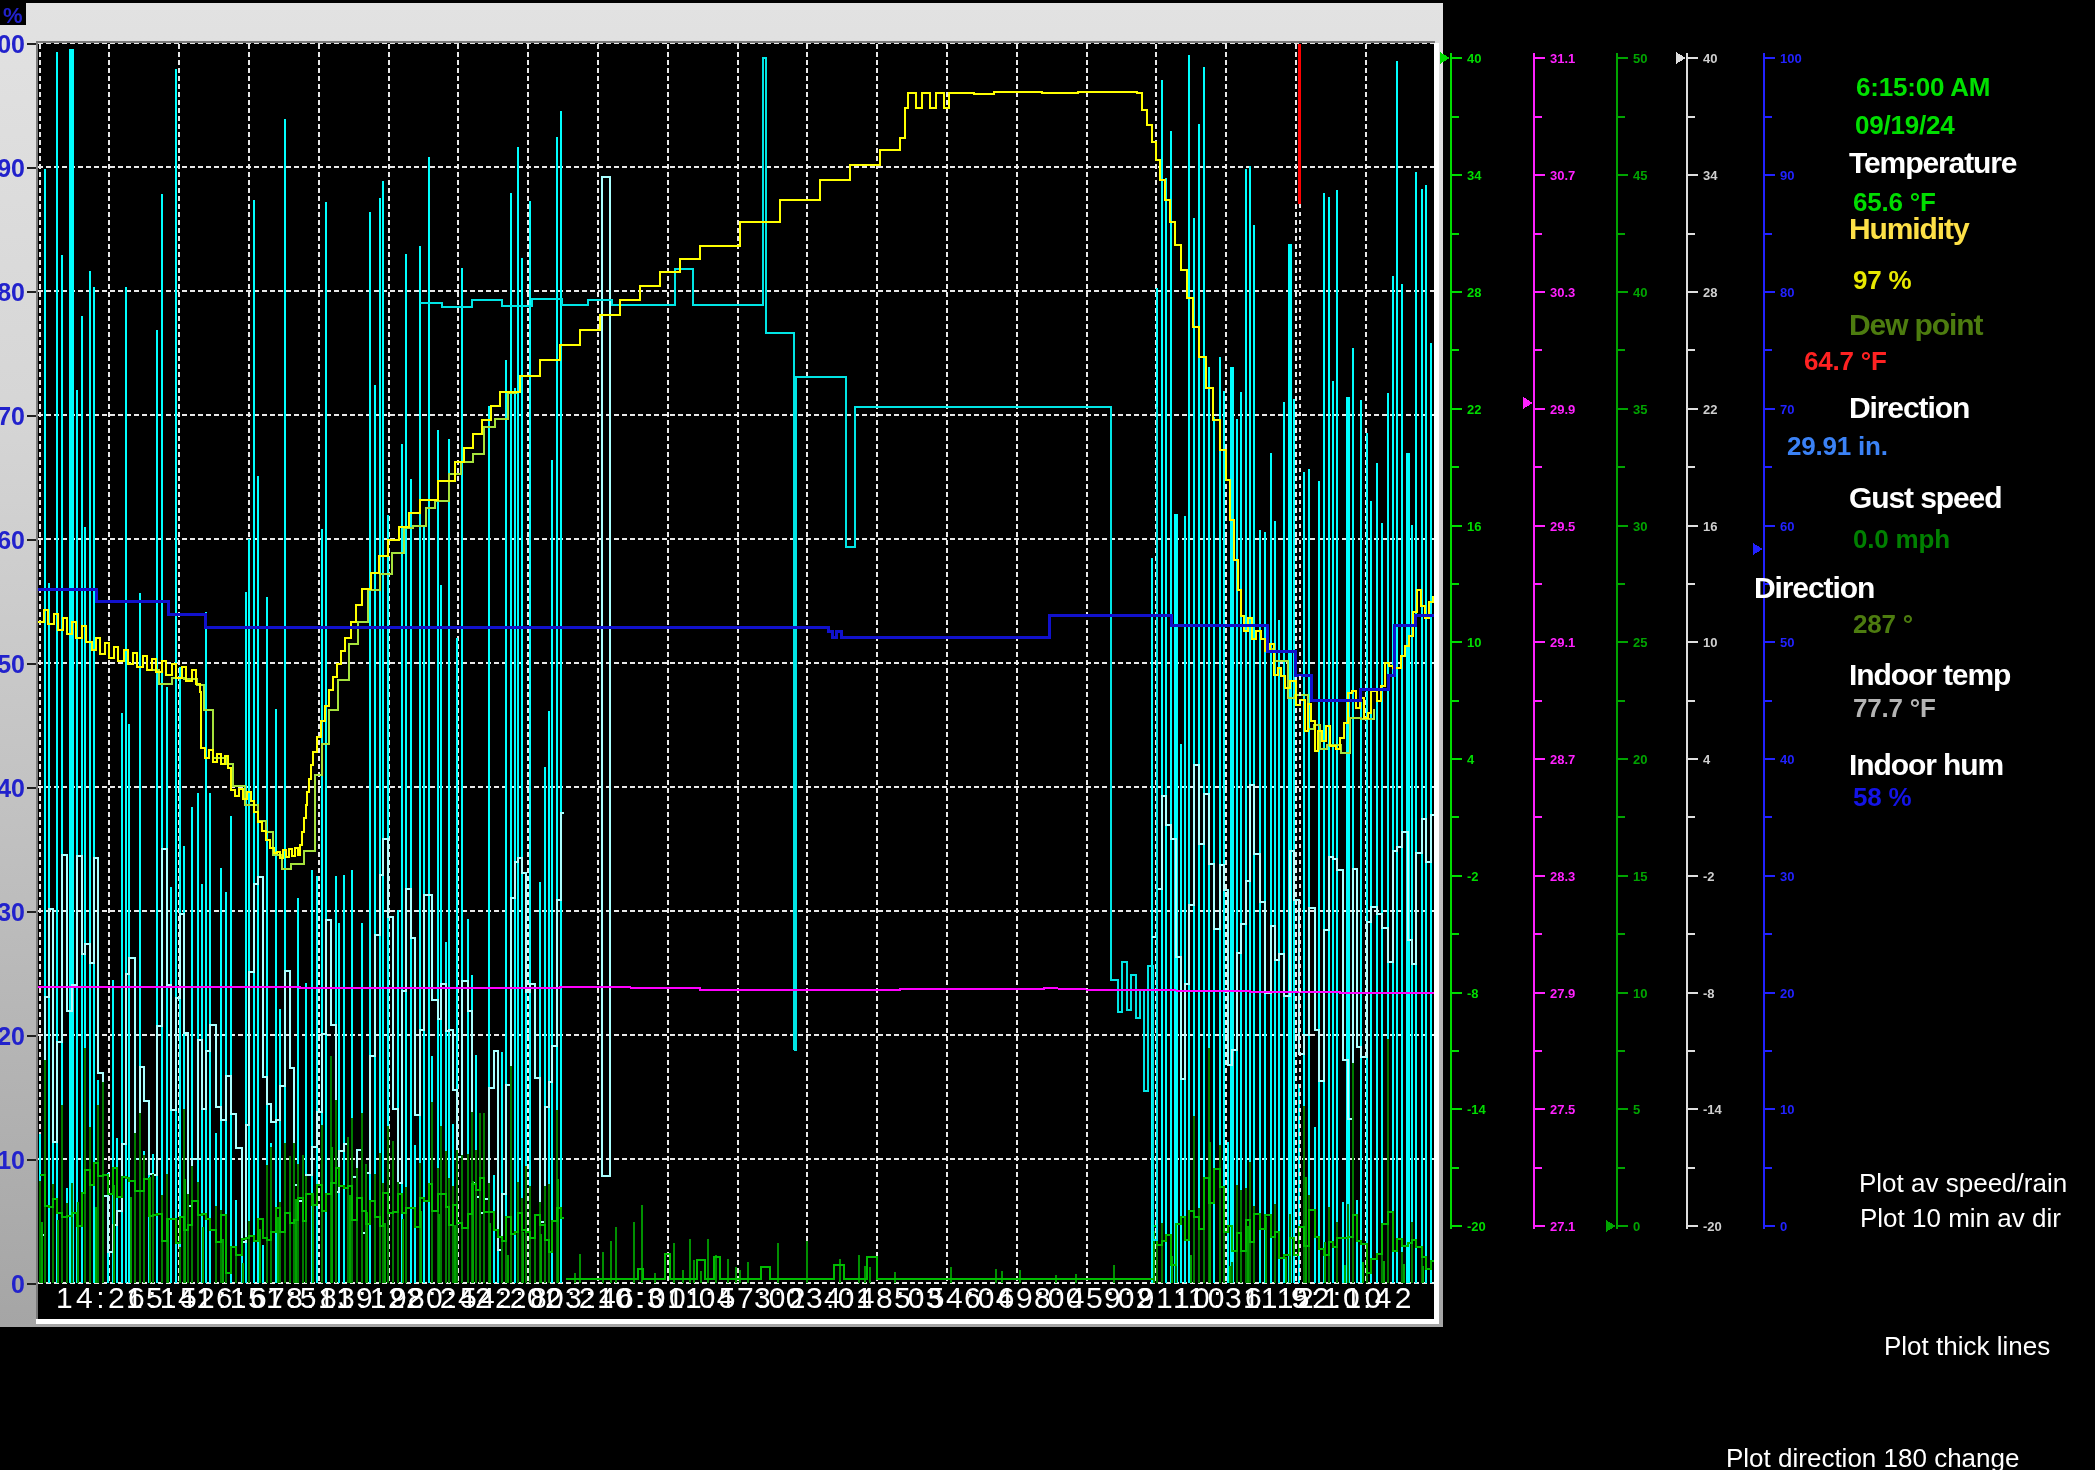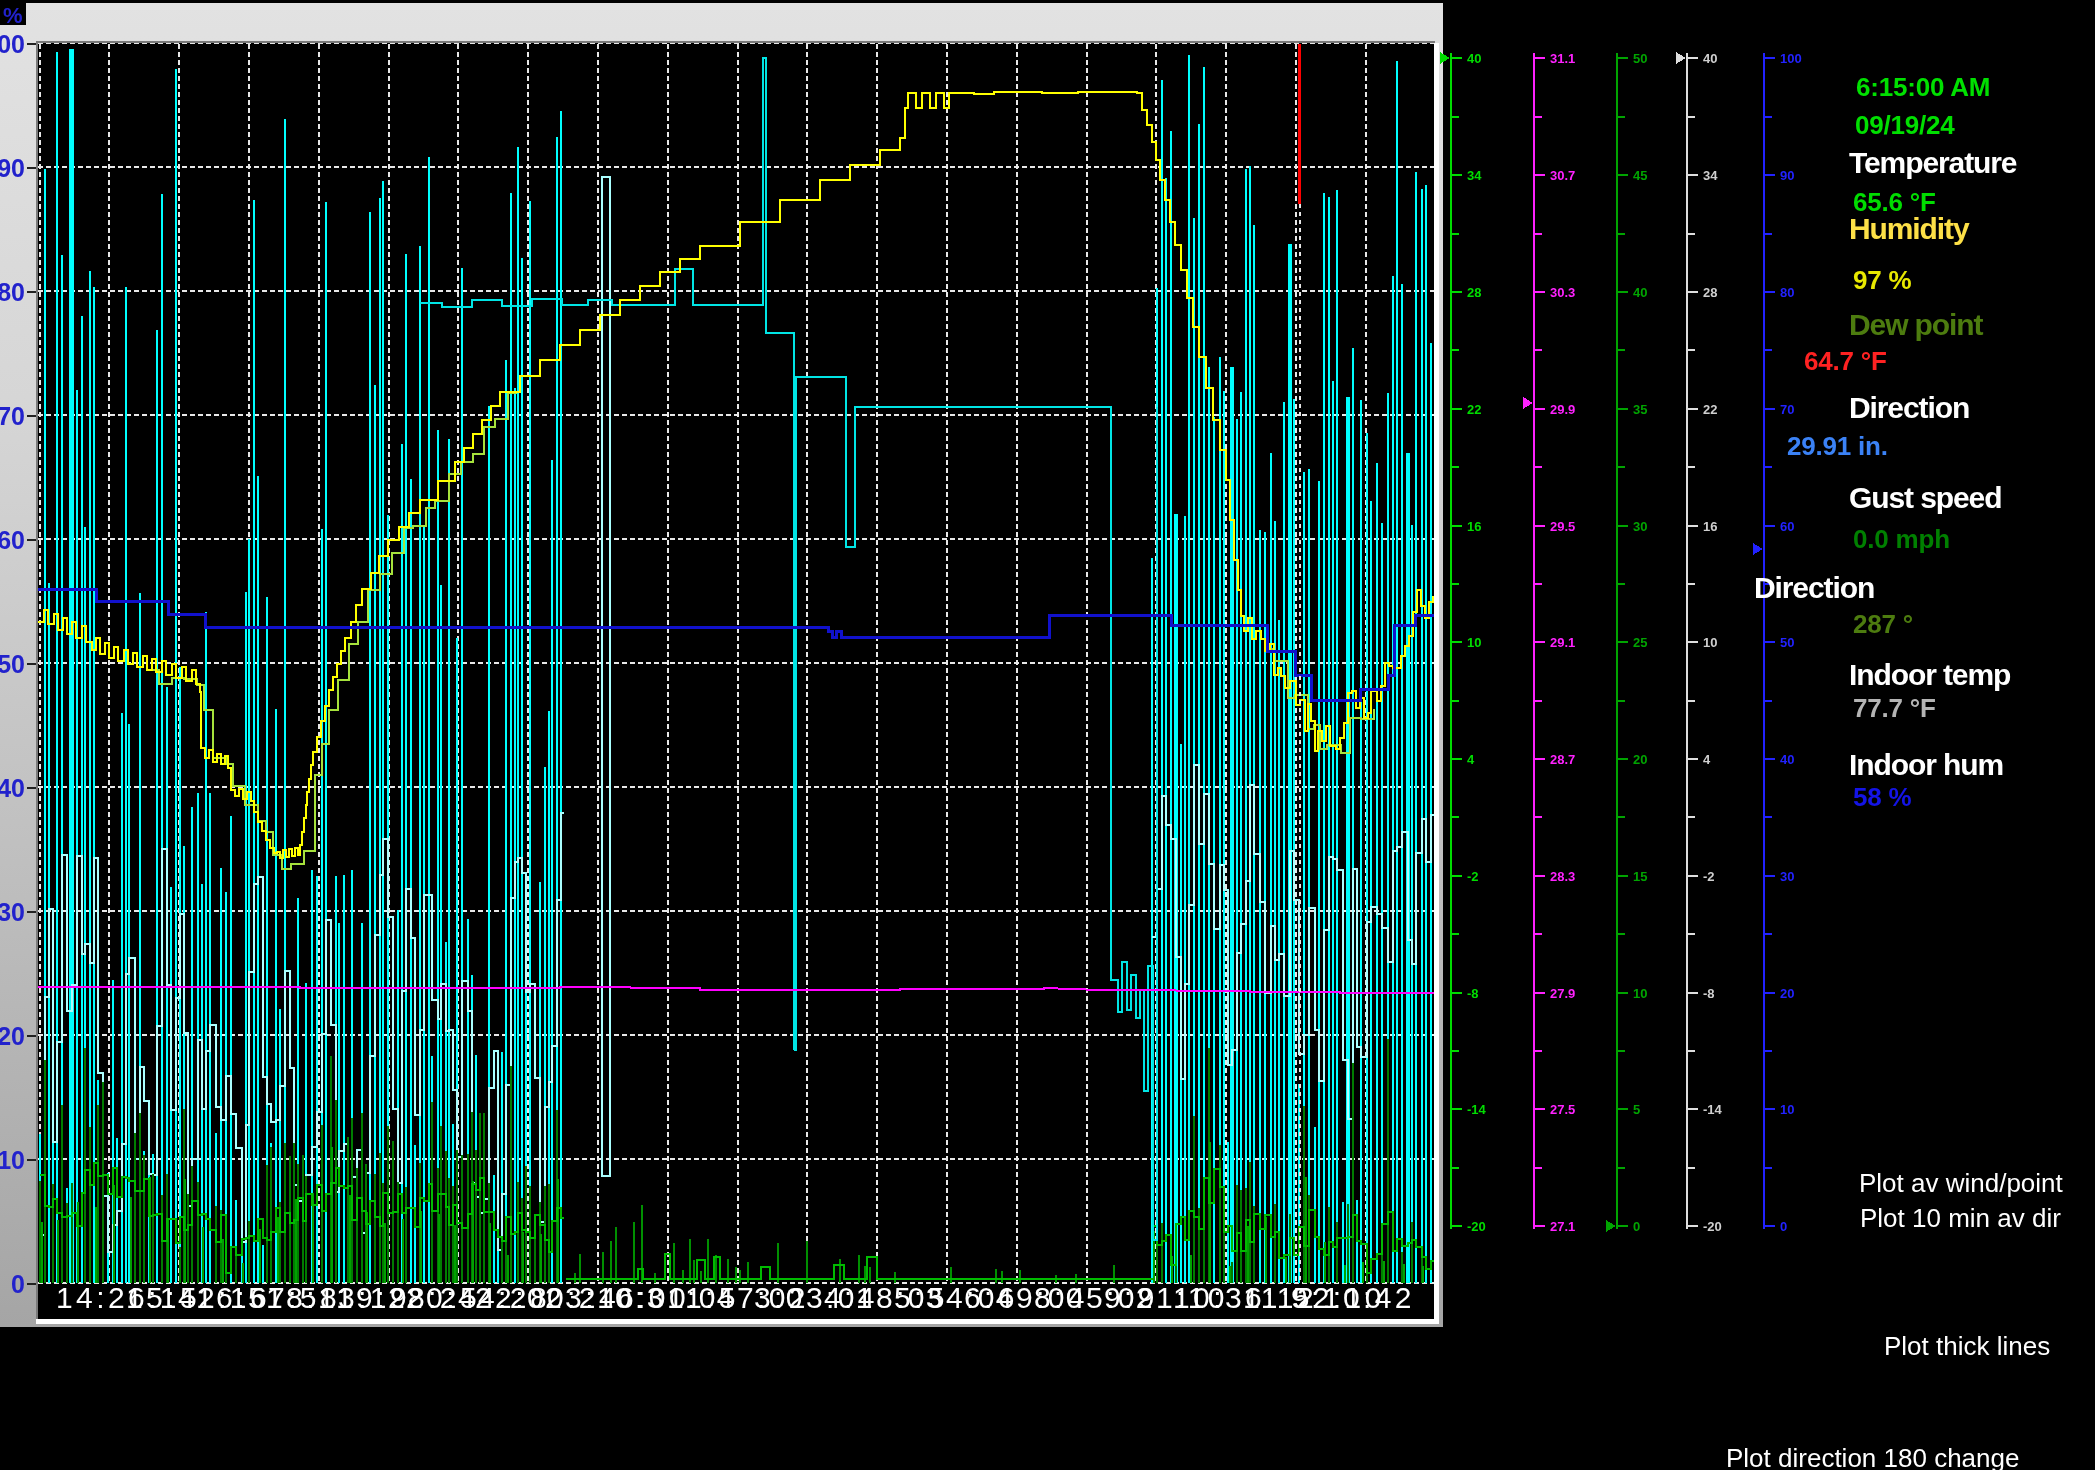--- a/index.html
+++ b/index.html
@@ -183,16 +183,16 @@
 <span class="rl" style="left:1849px;top:391px;color:#ffffff">Direction</span>
 <span class="rv" style="left:1787px;top:431px;color:#3b82f6">29.91 in.</span>
 <span class="rl" style="left:1849px;top:481px;color:#ffffff">Gust speed</span>
 <span class="rv" style="left:1853px;top:524px;color:#008000">0.0 mph</span>
 <span class="rl" style="left:1754px;top:571px;color:#ffffff">Direction</span>
 <span class="rv" style="left:1853px;top:609px;color:#4d7c0f">287 °</span>
 <span class="rl" style="left:1849px;top:658px;color:#ffffff">Indoor temp</span>
 <span class="rv" style="left:1853px;top:693px;color:#b4b4b4">77.7 °F</span>
 <span class="rl" style="left:1849px;top:748px;color:#ffffff">Indoor hum</span>
 <span class="rv" style="left:1853px;top:782px;color:#1414e6">58 %</span>
-<span class="opt" style="left:1859px;top:1168px">Plot av wind/point</span>
+<span class="opt" style="left:1859px;top:1168px">Plot av speed/rain</span>
 <span class="opt" style="left:1860px;top:1203px">Plot 10 min av dir</span>
 <span class="opt" style="left:1884px;top:1331px">Plot thick lines</span>
 <span class="opt" style="left:1726px;top:1443px">Plot direction 180 change</span>
 
 </body></html>

